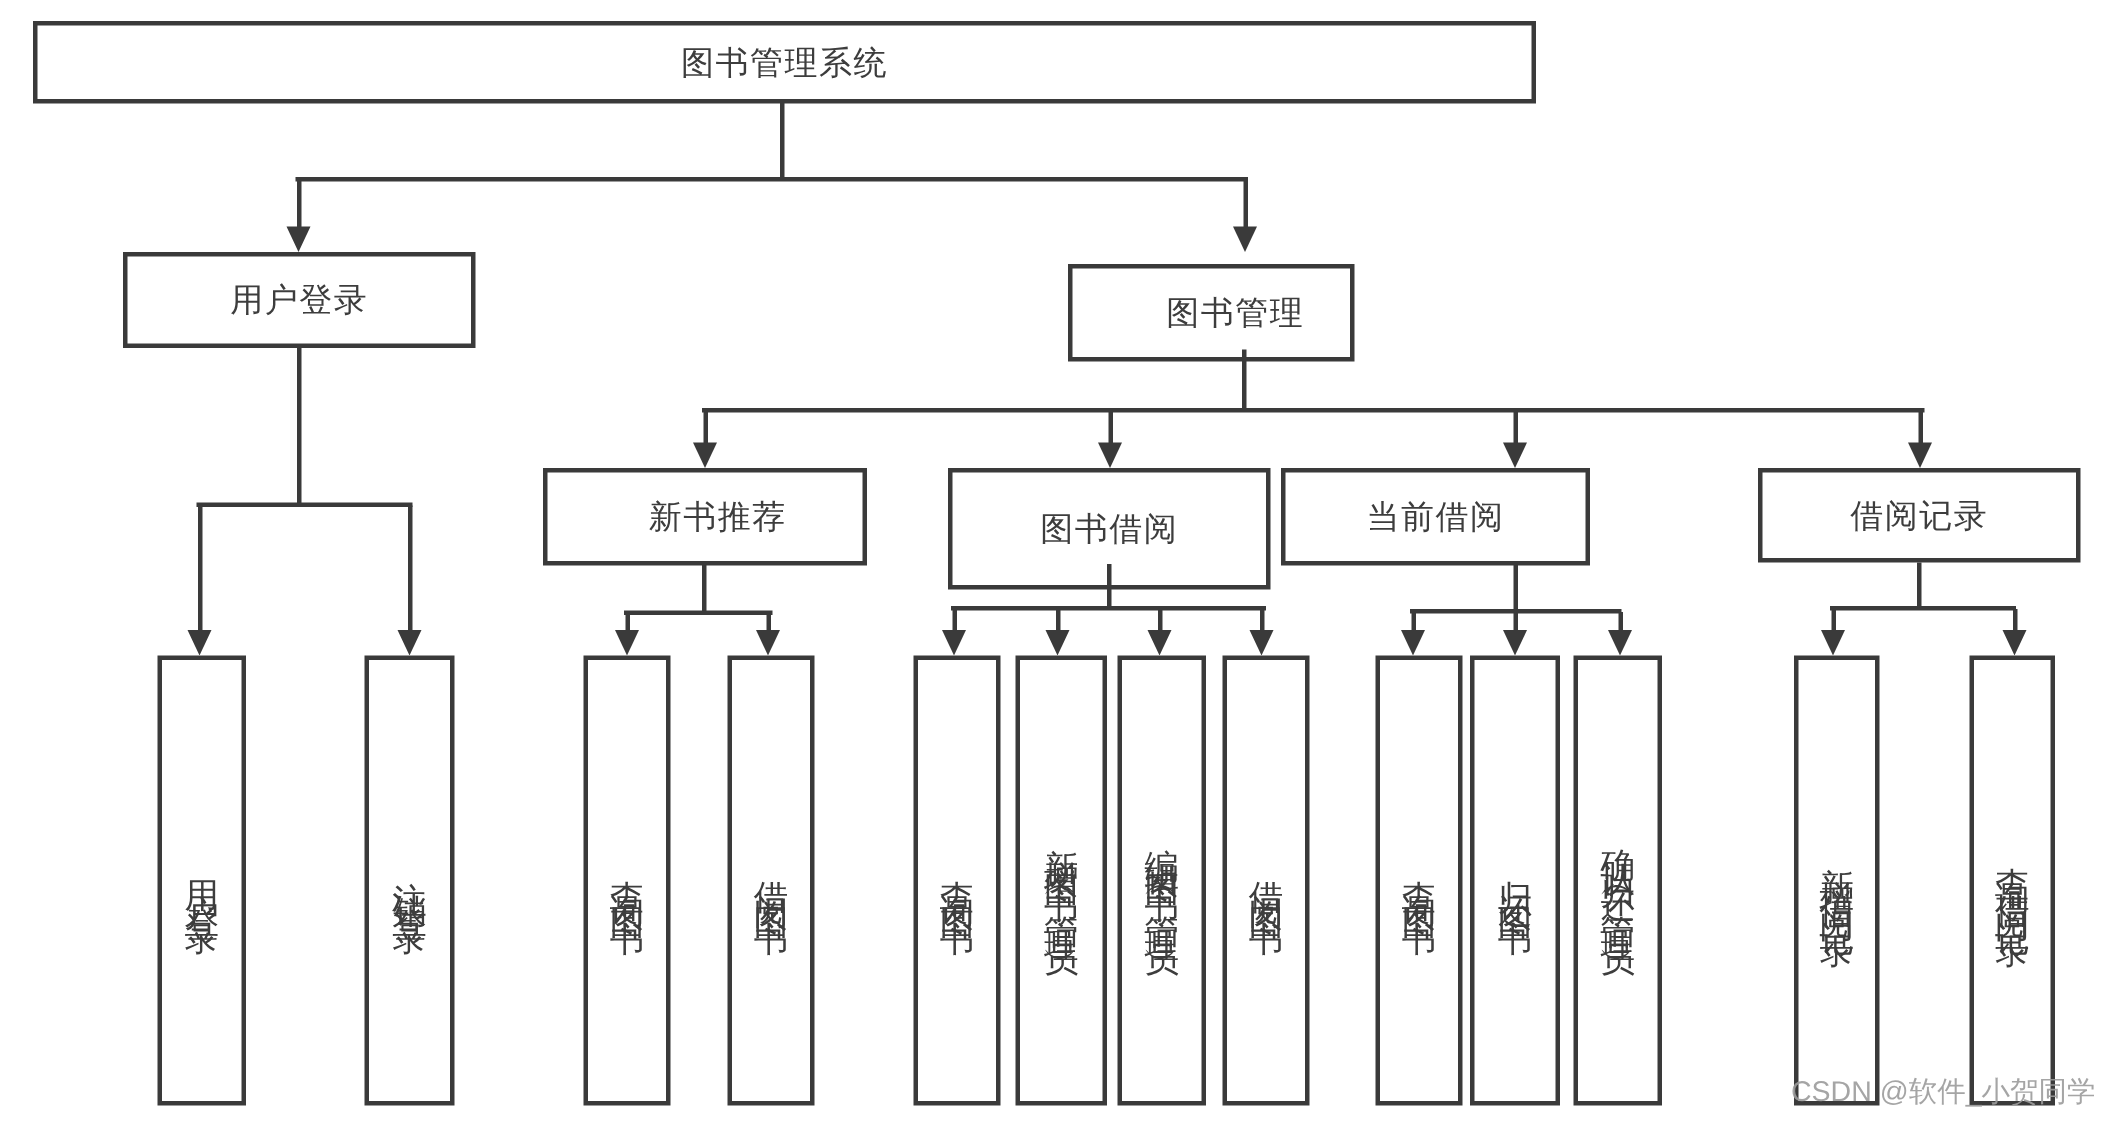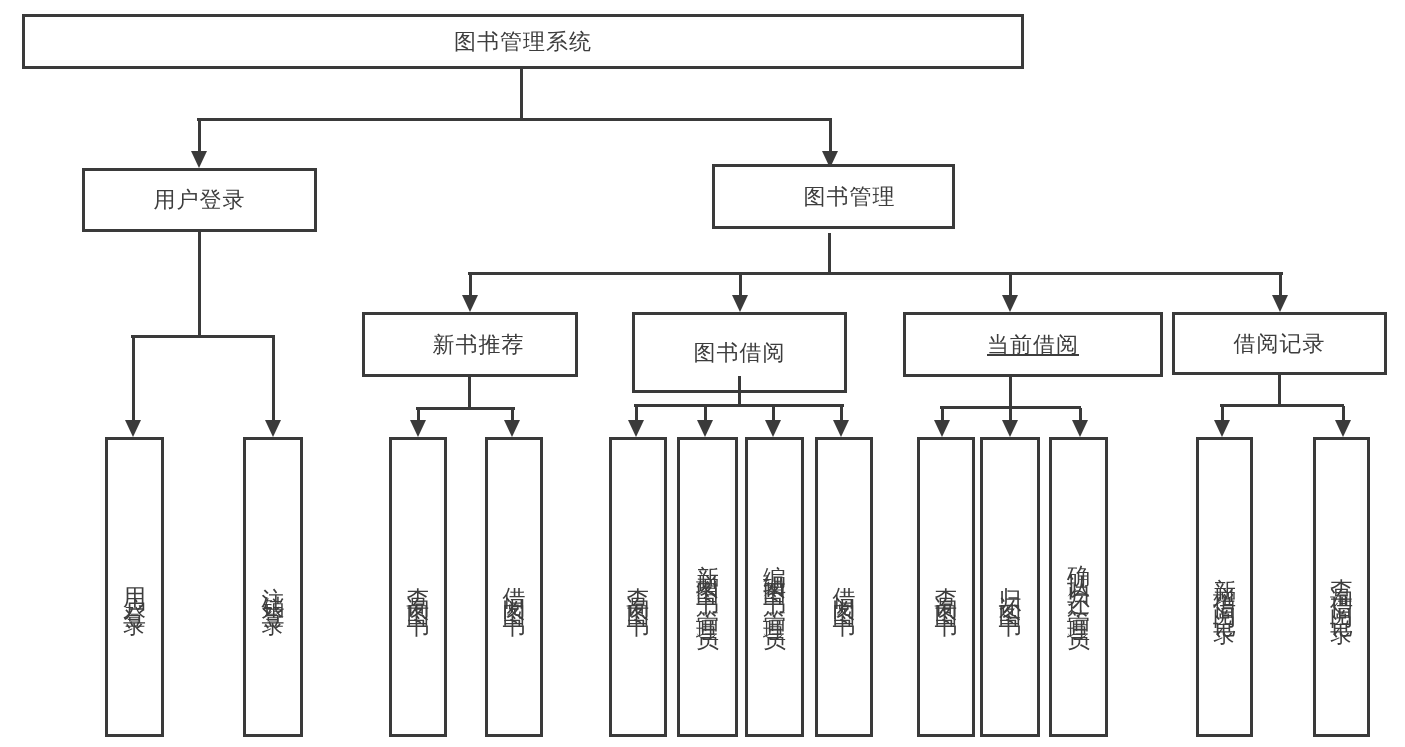--- a/index.html
+++ b/index.html
@@ -82,21 +82,21 @@
       <span class="head"></span>
     </div>
   <div class="arrow" style="left:822px;top:120px;height:48px;">
       <span class="stem"></span>
       <span class="head"></span>
     </div>
 
   <div class="node" style="left:82px;top:168px;width:235px;height:64px;">
     <span class="hlabel">用户登录</span>
   </div>
-  <div class="node" style="left:712px;top:164px;width:243px;height:65px;padding-left:32px;">
+  <div class="node" style="left:712px;top:176px;width:191px;height:65px;padding-left:32px;">
     <span class="hlabel">图书管理</span>
   </div>
 
   <div class="vline" style="left:198px;top:232px;height:105px;"></div>
   <div class="hline" style="left:131px;top:335px;width:144px;"></div>
   <div class="arrow" style="left:125px;top:337px;height:100px;">
       <span class="stem"></span>
       <span class="head"></span>
     </div>
   <div class="arrow" style="left:265px;top:337px;height:100px;">
@@ -122,21 +122,21 @@
       <span class="stem"></span>
       <span class="head"></span>
     </div>
 
   <div class="node" style="left:362px;top:312px;width:216px;height:65px;padding-left:17px;">
     <span class="hlabel">新书推荐</span>
   </div>
   <div class="node" style="left:632px;top:312px;width:215px;height:81px;">
     <span class="hlabel">图书借阅</span>
   </div>
-  <div class="node" style="left:903px;top:312px;width:260px;height:65px;text-decoration:underline;">
+  <div class="node" style="left:854px;top:312px;width:206px;height:65px;">
     <span class="hlabel">当前借阅</span>
   </div>
   <div class="node" style="left:1172px;top:312px;width:215px;height:63px;">
     <span class="hlabel">借阅记录</span>
   </div>
 
   <div class="vline" style="left:468px;top:376px;height:33px;"></div>
   <div class="hline" style="left:416px;top:407px;width:99px;"></div>
   <div class="arrow" style="left:410px;top:409px;height:28px;">
       <span class="stem"></span>
@@ -229,14 +229,15 @@
     <span class="vtext">确认归还（管理员）</span>
   </div>
 
   <div class="node leaf" style="left:1196px;top:437px;width:57px;height:300px;">
     <span class="vtext">新增借阅记录</span>
   </div>
   <div class="node leaf" style="left:1313px;top:437px;width:57px;height:300px;">
     <span class="vtext">查询借阅记录</span>
   </div>
 
+  <div class="watermark">CSDN @软件_小贺同学</div>
 
 </div>
 
 </body></html>

